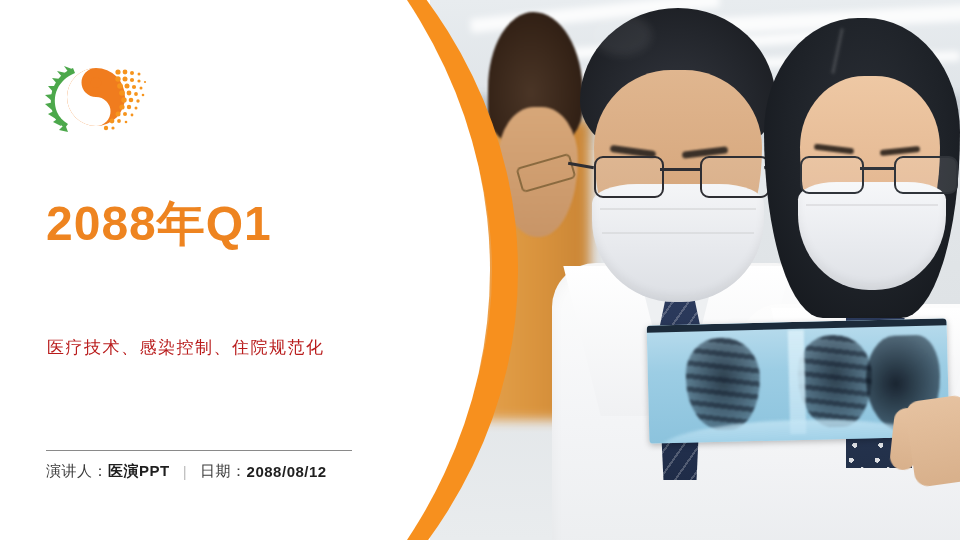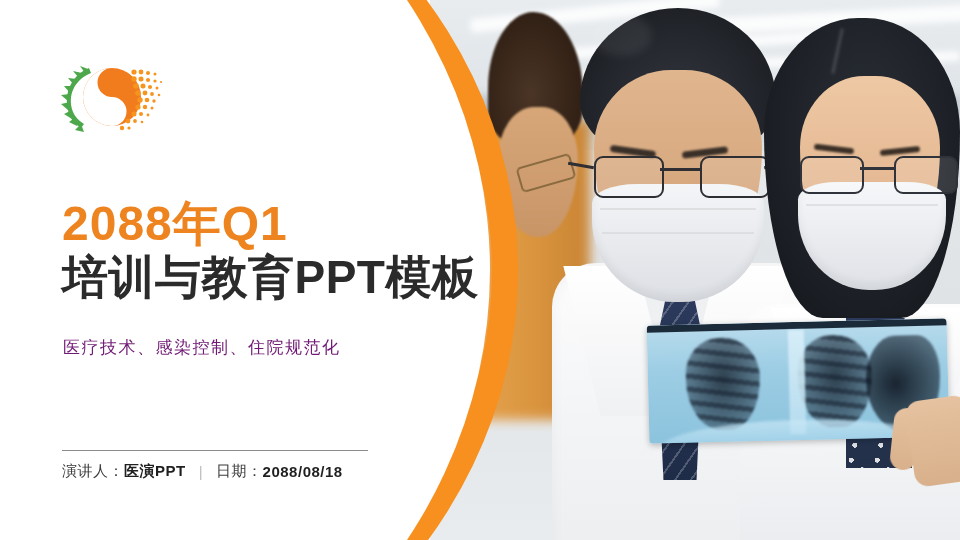--- a/index.html
+++ b/index.html
@@ -321,21 +321,21 @@
     top: -248px;
     width: 1190px;
     height: 1036px;
     border-radius: 50%;
     border: 14px solid rgba(247,160,70,0.55);
     box-sizing: border-box;
     z-index: 4;
   }
 
   
-  .content { position: absolute; left: 0; top: 0; width: 430px; height: 540px; z-index: 10; margin-left: 16px; }
+  .content { position: absolute; left: 0; top: 0; width: 430px; height: 540px; z-index: 10; }
 
   .logo { position: absolute; left: 42px; top: 58px; width: 108px; height: 78px; }
 
   .title-block { position: absolute; left: 46px; top: 198px; width: 470px; }
   .title-line1 {
     font-size: 48px;
     font-weight: 700;
     color: #ee8420;
     letter-spacing: 1px;
     line-height: 1.08;
@@ -346,21 +346,21 @@
     font-weight: 700;
     color: #2b2b2b;
     letter-spacing: 0.5px;
     line-height: 1.12;
     margin-top: 2px;
     white-space: nowrap;
   }
   .subtitle {
     position: absolute; left: 47px; top: 336px;
     font-size: 17px;
-    color: #701a75;
+    color: #b91c1c;
     letter-spacing: 1.5px;
     white-space: nowrap;
   }
 
   .divider {
     position: absolute; left: 46px; top: 450px; width: 306px; height: 1px;
     background: #8a8a8a;
   }
   .meta {
     position: absolute; left: 46px; top: 462px;
@@ -526,30 +526,29 @@
             <circle cx="77" cy="63" r="1.9"></circle>
             <circle cx="84" cy="64" r="1.3"></circle>
           <circle cx="64" cy="70" r="2.2"></circle>
             <circle cx="71" cy="70" r="1.6"></circle>
         </g>
       </svg>
     </div>
 
     <div class="title-block">
       <div class="title-line1">2088年Q1</div>
-      <div class="title-line2">培训与教育PPT模板</div>
     </div>
 
     <div class="subtitle">医疗技术、感染控制、住院规范化</div>
 
     <div class="divider"></div>
 
     <div class="meta">
       <span class="lbl">演讲人：</span>
       <span class="val">医演PPT</span>
       <span class="sep">|</span>
       <span class="lbl">日期：</span>
-      <span class="val">2088/08/18</span>
+      <span class="val">2088/08/12</span>
     </div>
 
   </div>
 
 </div>
 
 </body></html>

